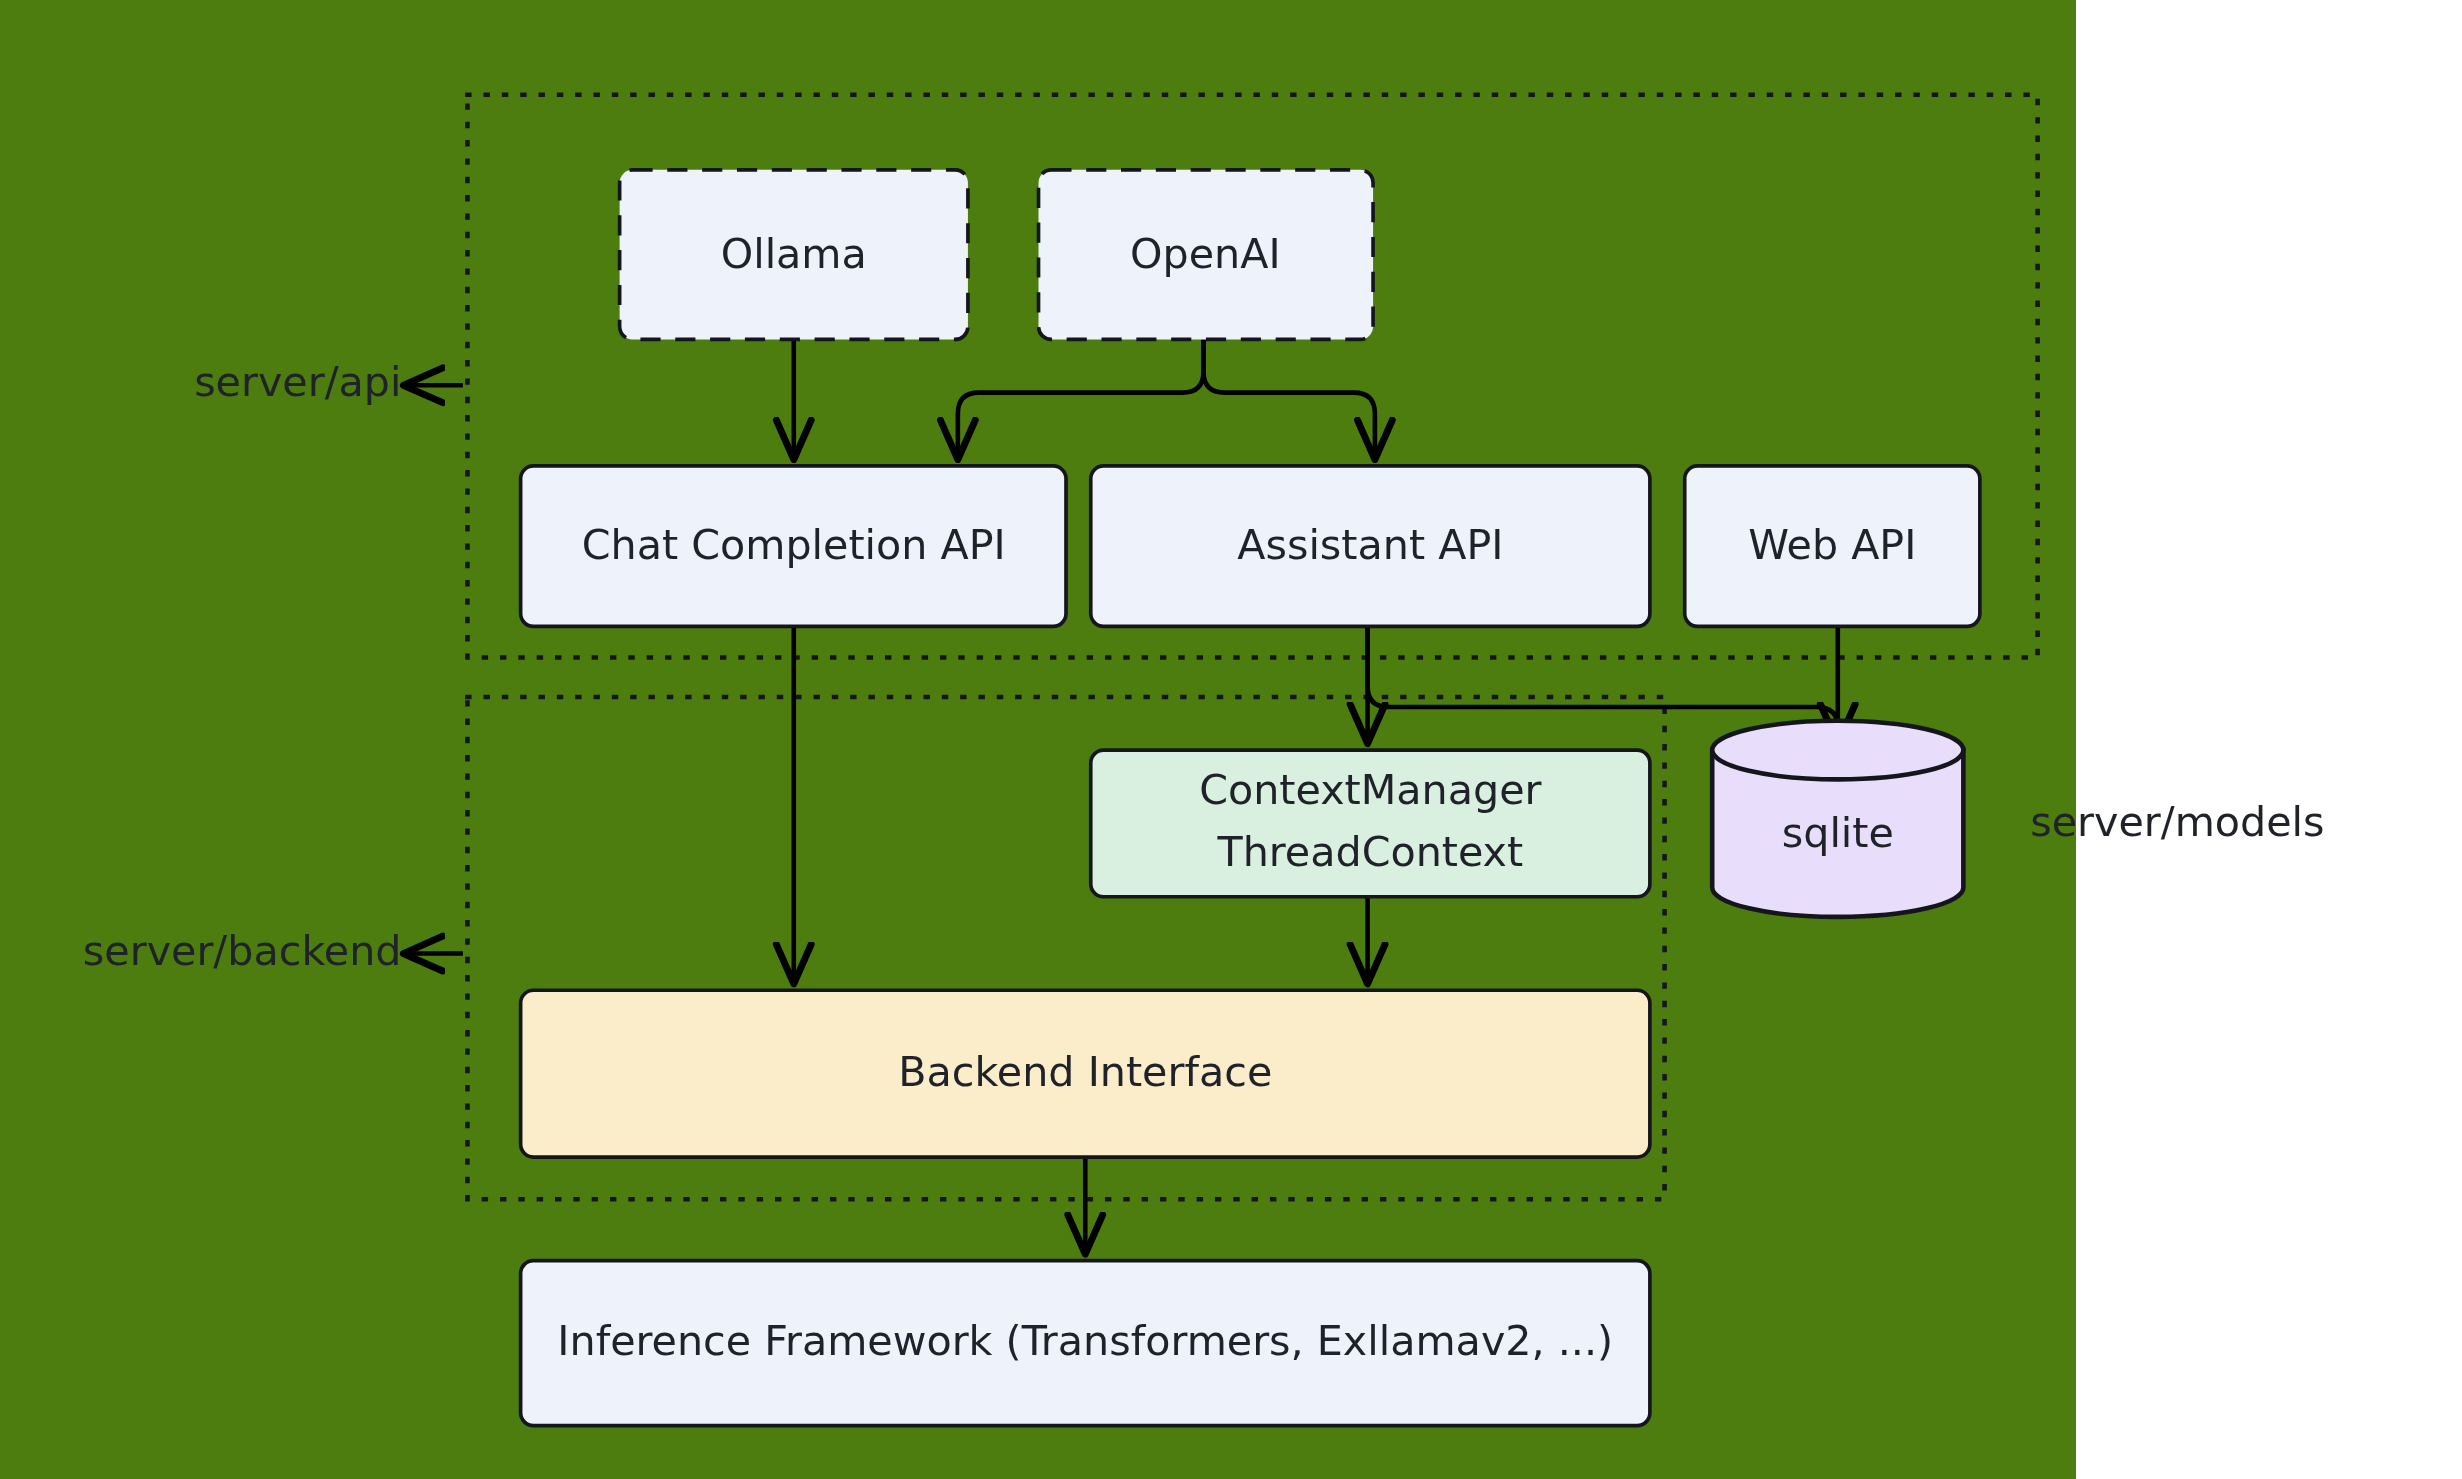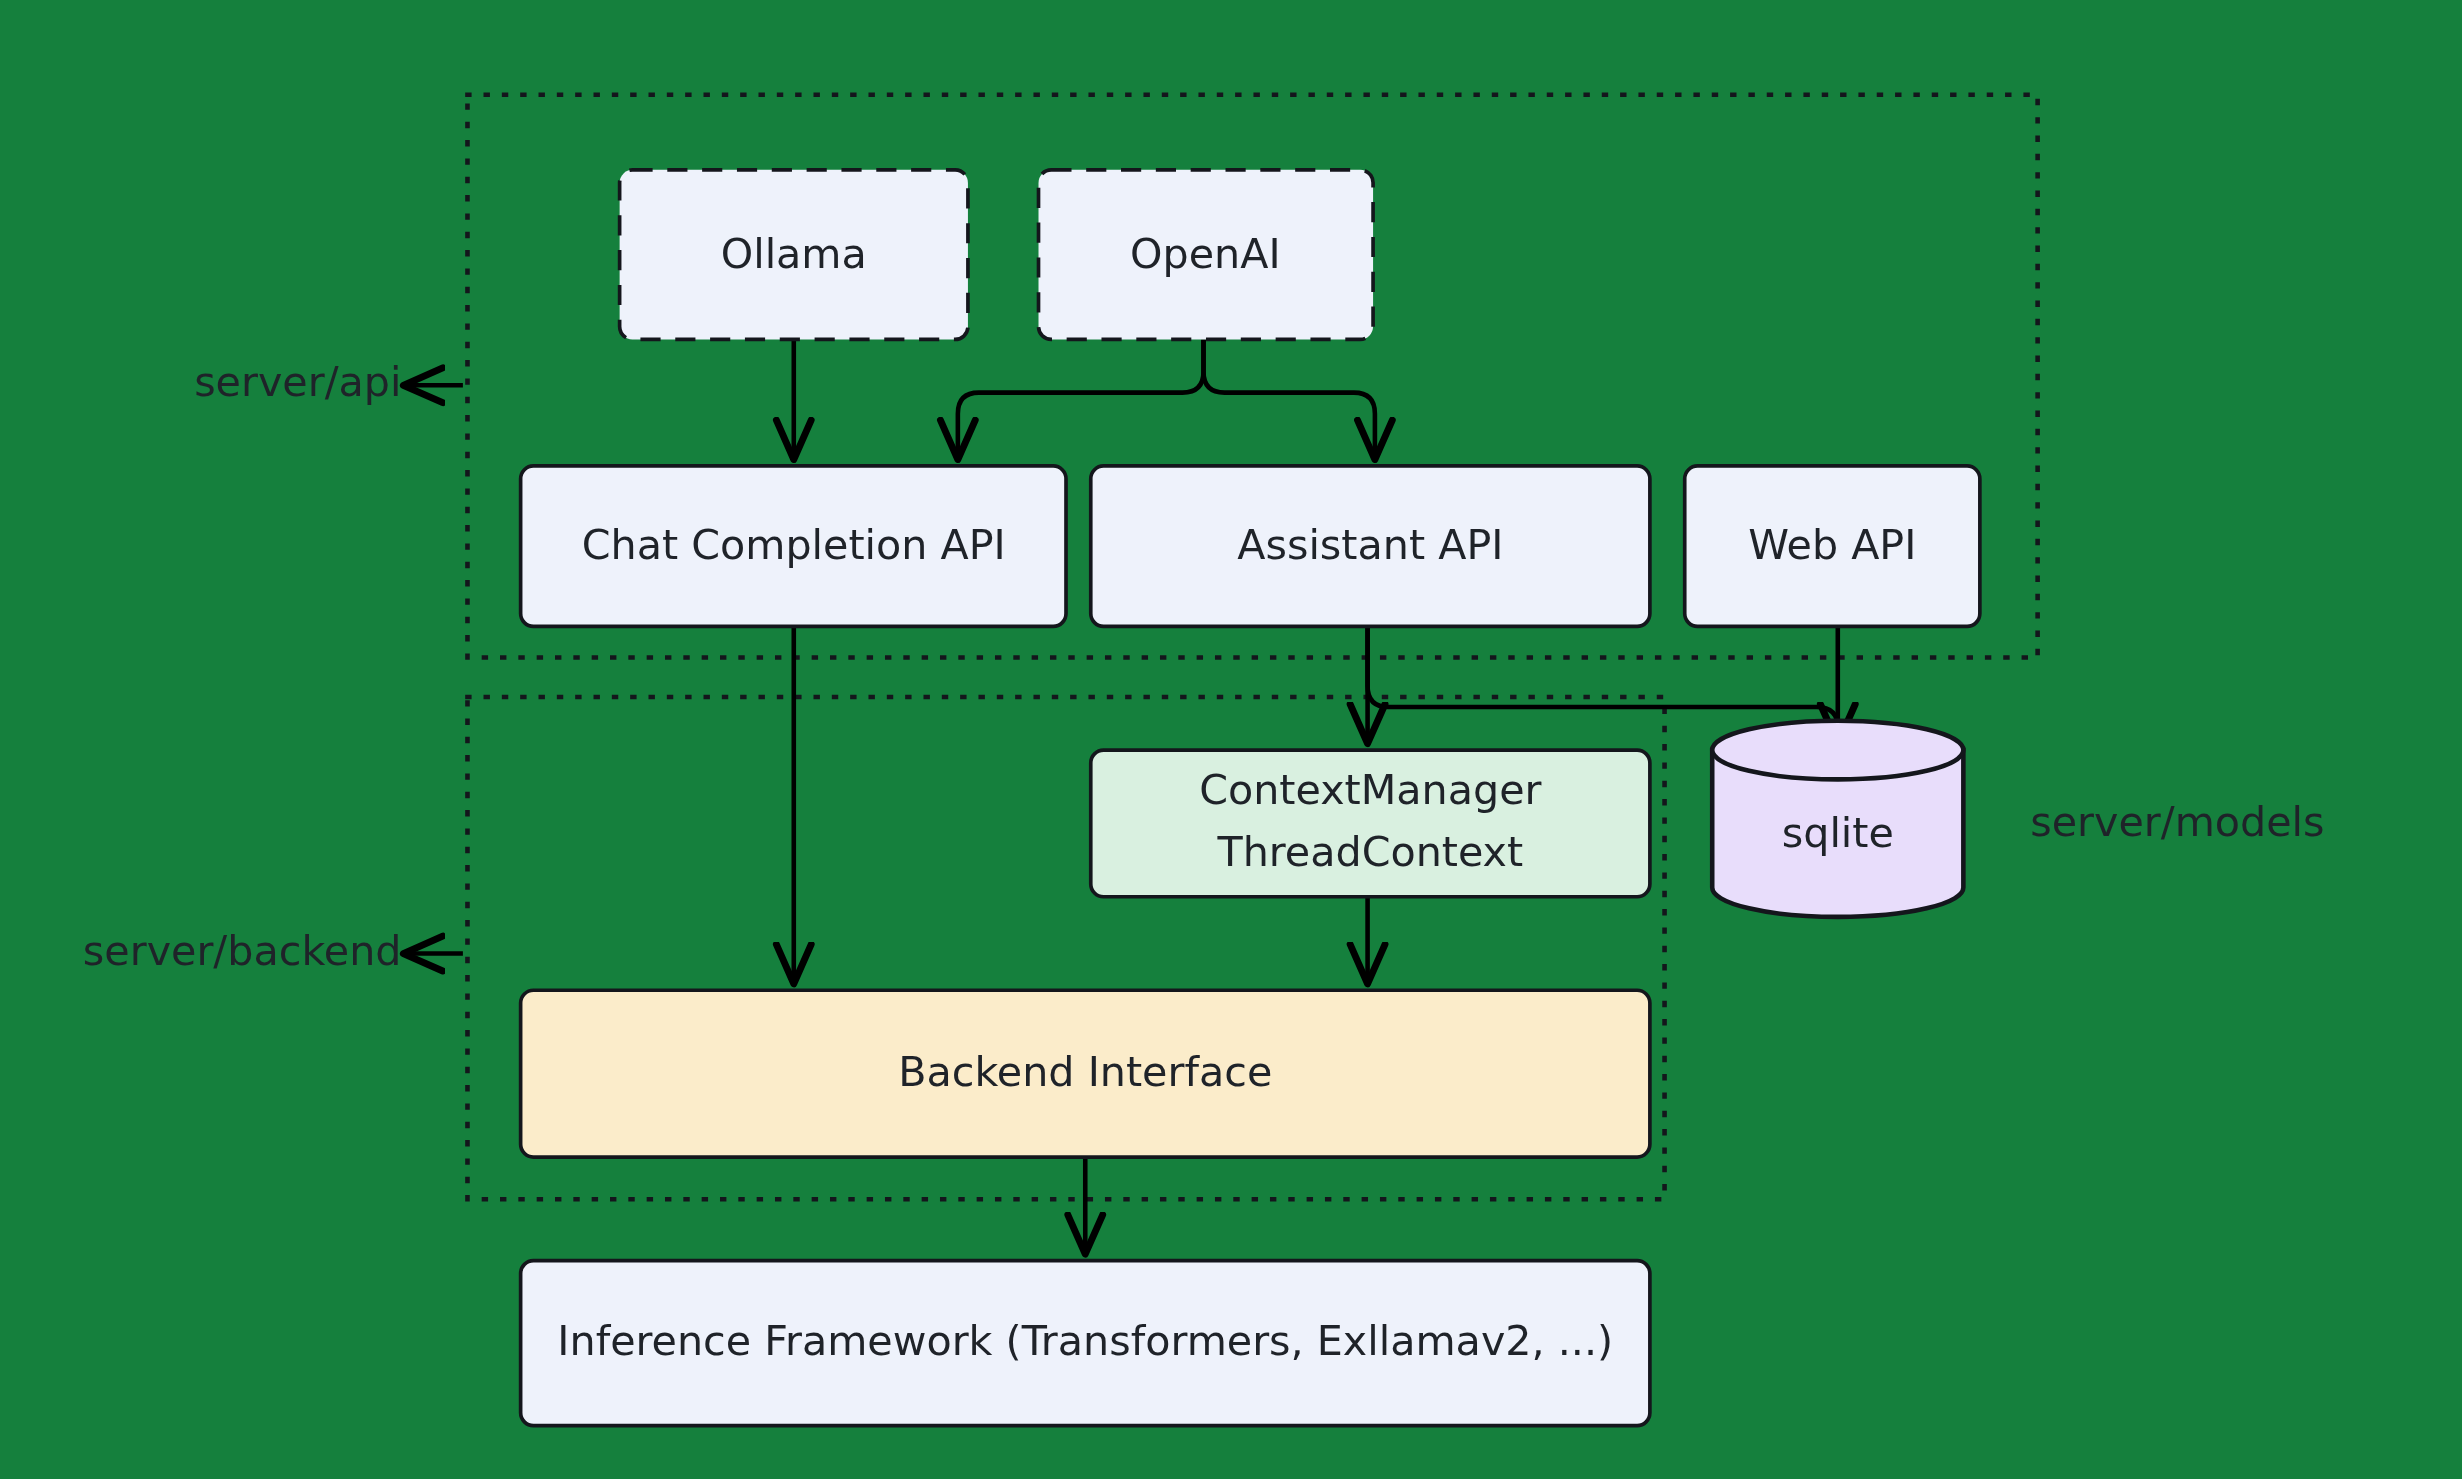--- a/index.html
+++ b/index.html
@@ -8,23 +8,23 @@
     background: #ffffff;
   }
   body {
     width: 2462px;
     height: 1480px;
     font-family: "DejaVu Sans", sans-serif;
     overflow: hidden;
   }
   #diagram-root {
     position: relative;
-    width: 2462px;
+    width: 2076px;
     height: 1480px;
-    background: #15803d;
+    background: #4d7c0f;
   }
   svg#diagram-svg {
     position: absolute;
     top: 0;
     left: 0;
     width: 2462px;
     height: 1480px;
     display: block;
   }
   .node-rect {

